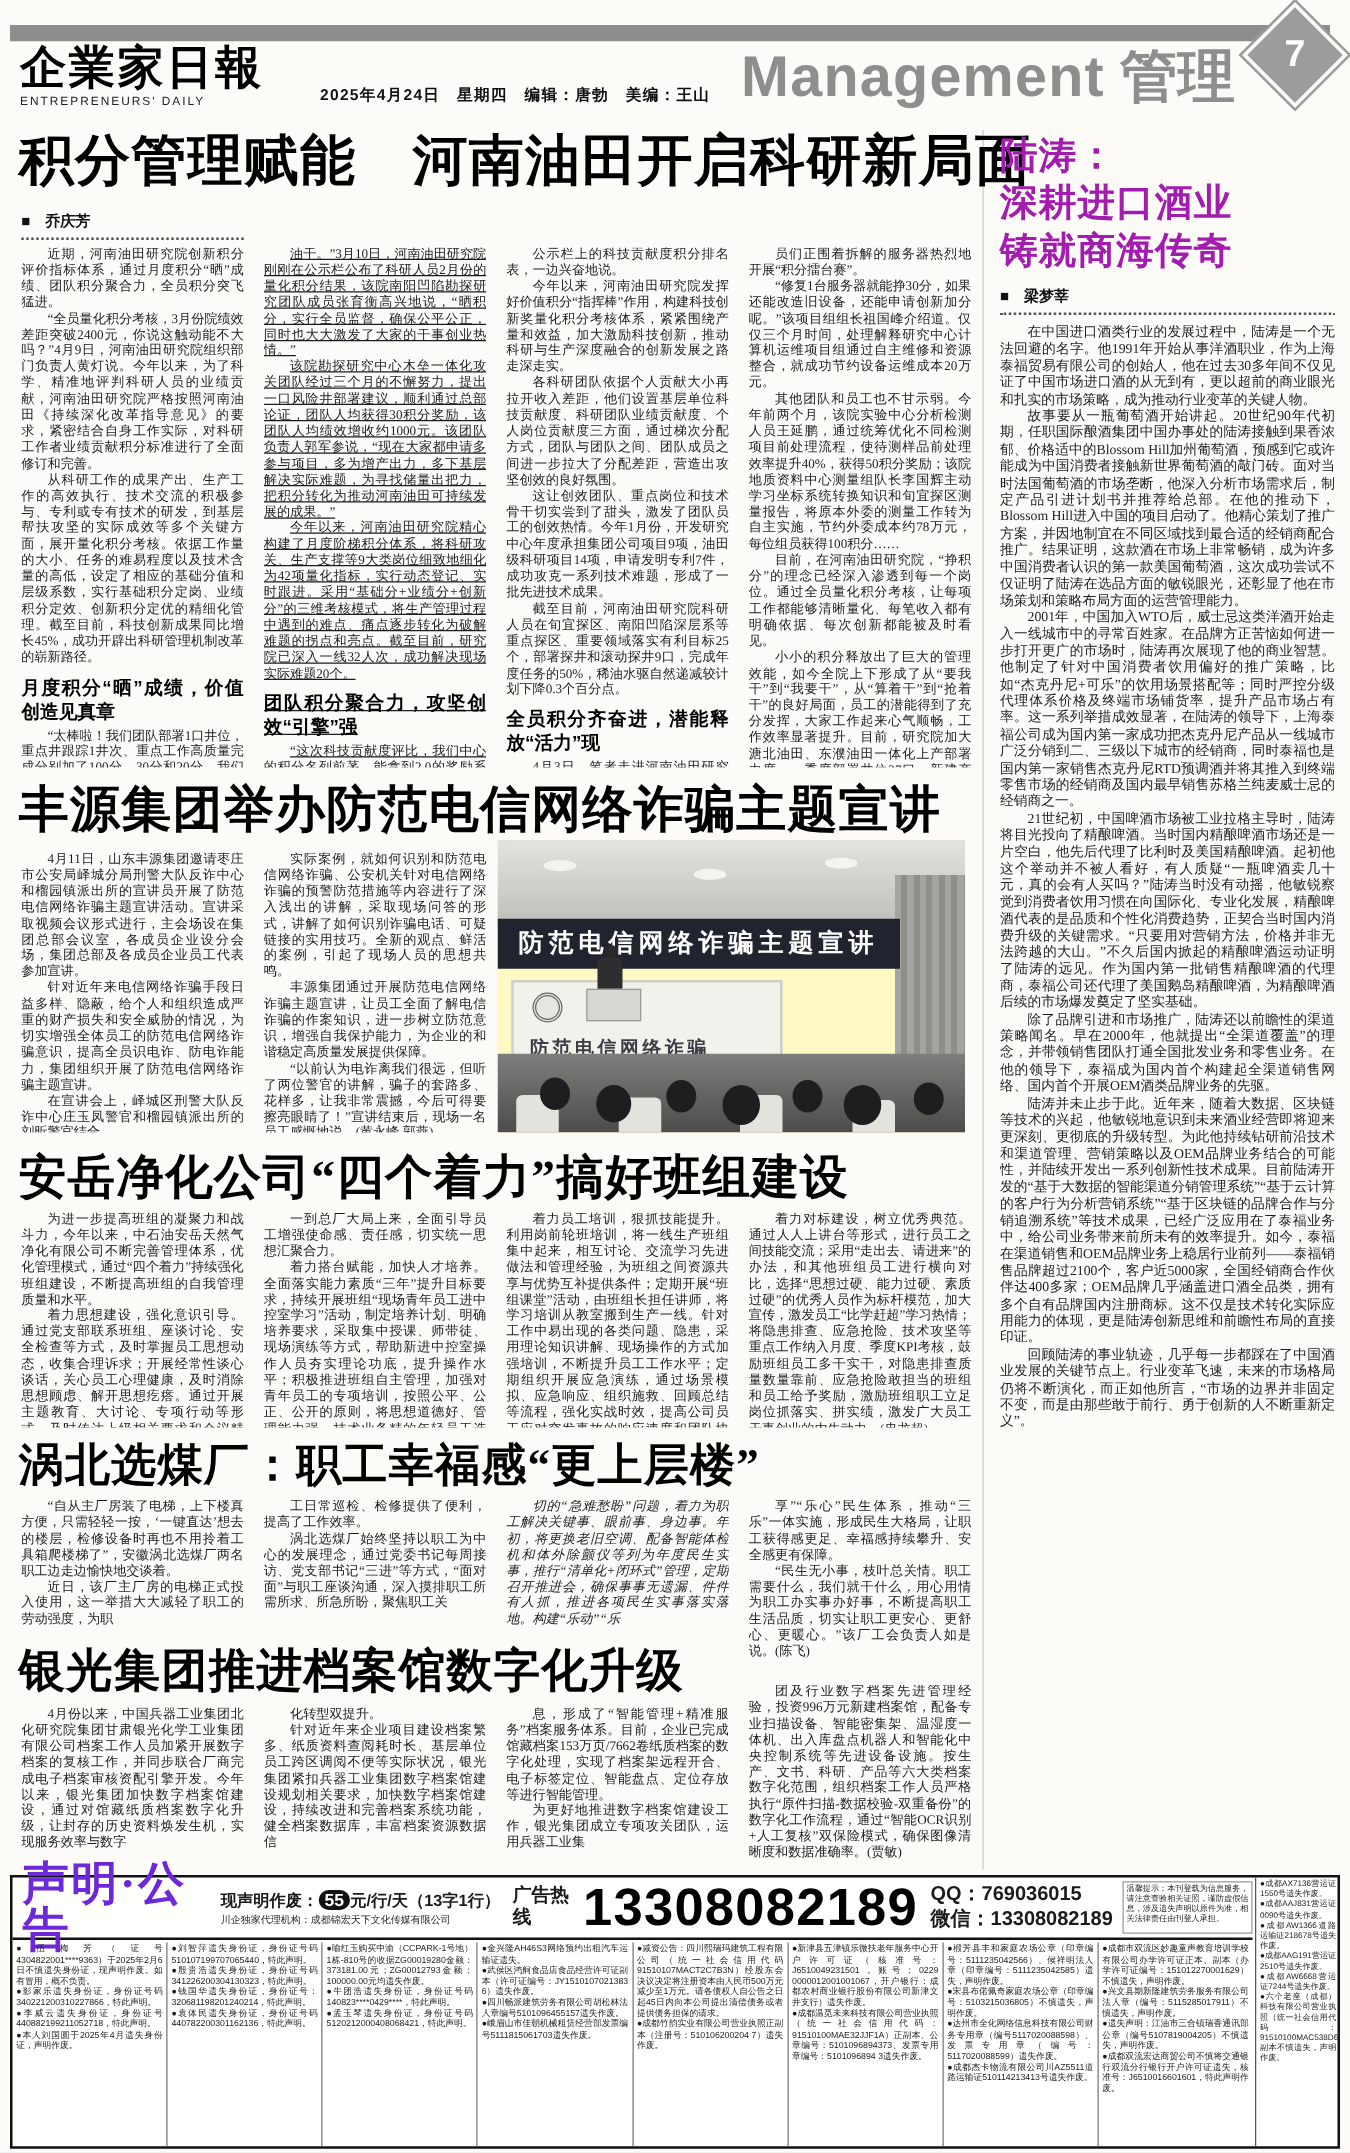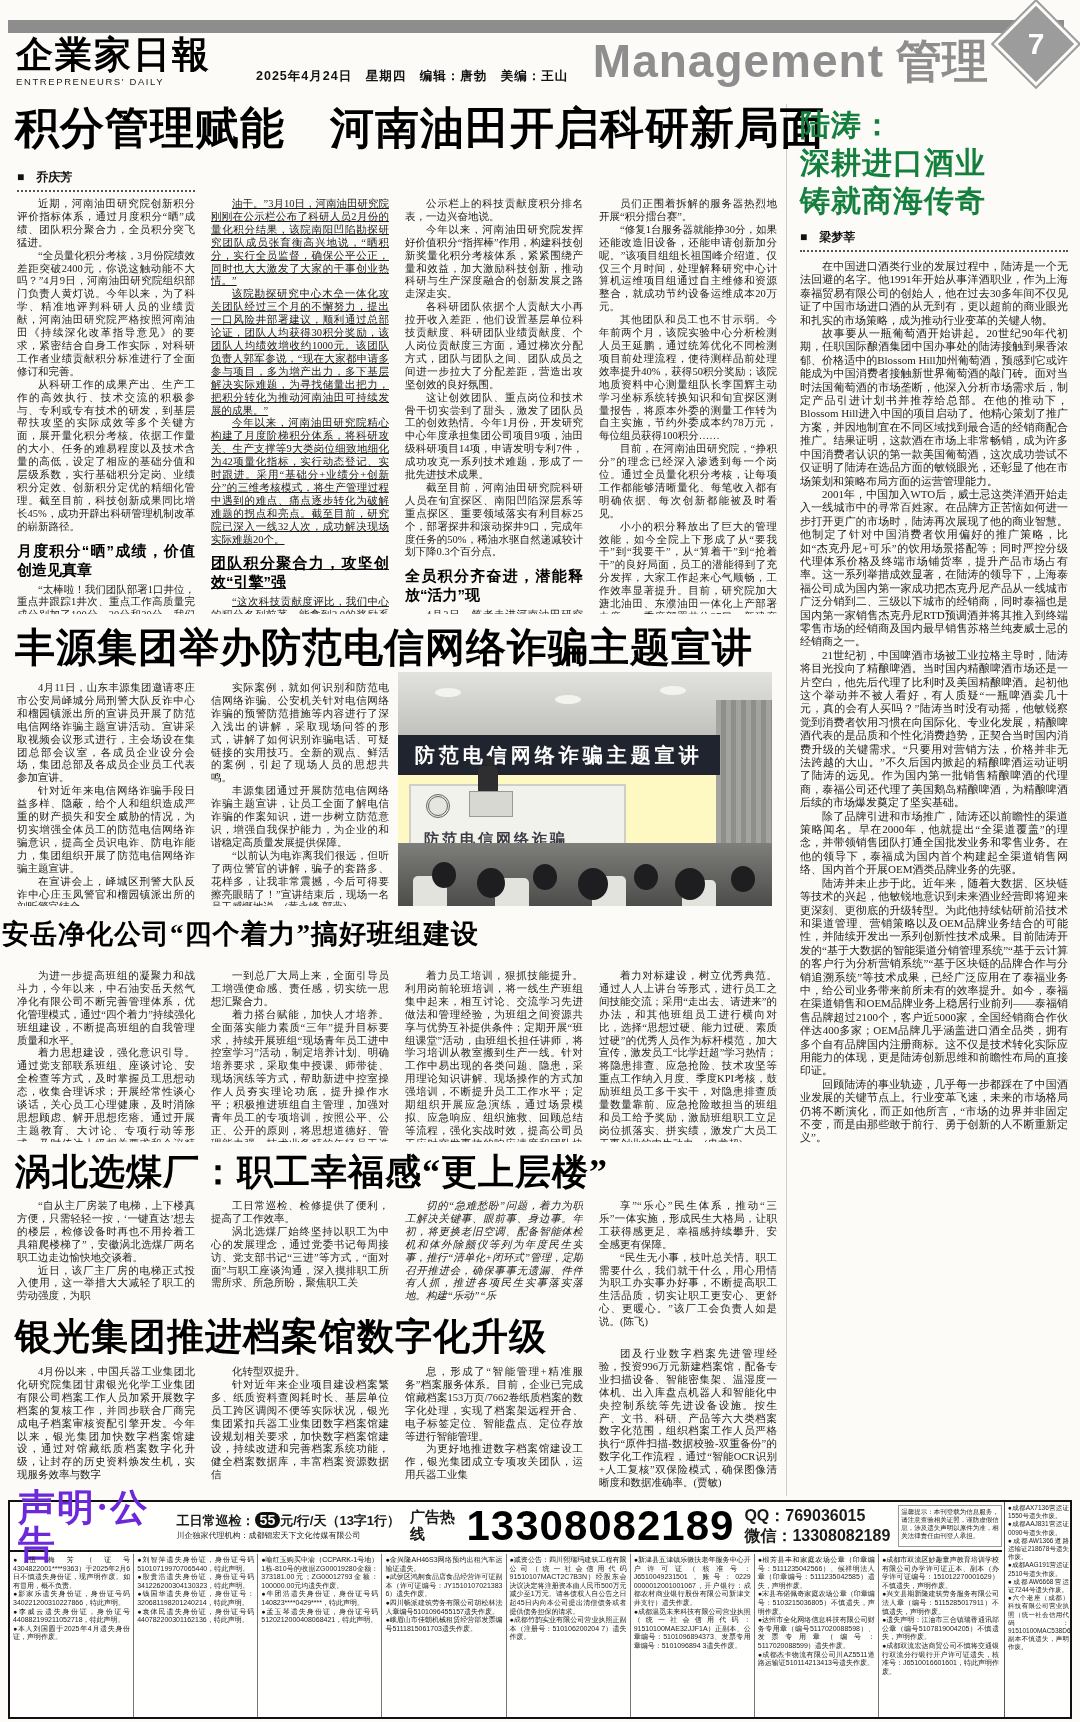--- a/index.html
+++ b/index.html
@@ -18,21 +18,21 @@
   .section-cn { font:bold 46px/1 "Liberation Serif", serif; color:#8e8e8e; margin-left:12px; }
   .badge { position:absolute; left:1006px; top:14px; width:60px; height:60px; background:#9c9c9c;
            border:3px solid #fdfdfb; outline:2px solid #9c9c9c; transform:rotate(45deg); }
   .badge span { position:absolute; left:0; top:0; width:100%; height:100%; transform:rotate(-45deg);
            display:flex; align-items:center; justify-content:center;
            font:bold 30px/1 "Liberation Sans", sans-serif; color:#fff; }
 
   
   .h-main { font:bold 44px/1.05 "Liberation Serif", serif; color:#000; text-align:center; letter-spacing:1px; white-space:nowrap; }
   .h-sec  { font-weight:bold; font-family:"Liberation Serif", serif; color:#000; white-space:nowrap; letter-spacing:1px; }
-  .h-right { font:bold 30px/38px "Liberation Serif", serif; color:#15803d; letter-spacing:1px; }
+  .h-right { font:bold 30px/38px "Liberation Serif", serif; color:#a21caf; letter-spacing:1px; }
 
   .byline { font:bold 12px/14px "Liberation Sans", sans-serif; color:#111;
             border-bottom:2px dotted #555; padding-bottom:6px; }
 
   
   .col { position:absolute; font:10.5px/12.9px "Liberation Serif", serif; text-align:justify; overflow:hidden; color:#1c1c1c; }
   .col p { margin:0; text-indent:2em; }
   .col-r { font:11px/13.4px "Liberation Serif", serif; }
   .subhead { font:bold 15px/19px "Liberation Sans", sans-serif; color:#000; margin:7px 0 5px; }
   .vrule { position:absolute; left:786px; top:104px; width:1px; height:1392px; background:#ccccc8; }
@@ -197,21 +197,21 @@
       <span class="head" style="left:9%;bottom:18px;width:24px;height:26px;"></span>
       <span class="head" style="left:21%;bottom:8px;width:28px;height:30px;"></span>
       <span class="head" style="left:36%;bottom:16px;width:24px;height:26px;"></span>
       <span class="head" style="left:48%;bottom:6px;width:30px;height:32px;"></span>
       <span class="head" style="left:63%;bottom:16px;width:24px;height:26px;"></span>
       <span class="head" style="left:74%;bottom:6px;width:30px;height:32px;"></span>
       <span class="head" style="left:89%;bottom:14px;width:24px;height:26px;"></span>
     </div>
   </div>
 
-  <div class="abs h-sec" style="left:2px;top:916px;font-size:27px;">安岳净化公司“四个着力”搞好班组建设</div>
+  <div class="abs h-sec" style="left:15px;top:916px;font-size:38px;">安岳净化公司“四个着力”搞好班组建设</div>
   <div class="col" style="left:17px;top:970px;width:178px;height:172px;">
       <p>为进一步提高班组的凝聚力和战斗力，今年以来，中石油安岳天然气净化有限公司不断完善管理体系，优化管理模式，通过“四个着力”持续强化班组建设，不断提高班组的自我管理质量和水平。</p>
       <p>着力思想建设，强化意识引导。通过党支部联系班组、座谈讨论、安全检查等方式，及时掌握员工思想动态，收集合理诉求；开展经常性谈心谈话，关心员工心理健康，及时消除思想顾虑、解开思想疙瘩。通过开展主题教育、大讨论、专项行动等形式，及时传达上级相关要求和会议精神，将员工思想和行动统</p>
     </div>
   <div class="col" style="left:211px;top:970px;width:178px;height:172px;">
       <p>一到总厂大局上来，全面引导员工增强使命感、责任感，切实统一思想汇聚合力。</p>
       <p>着力搭台赋能，加快人才培养。全面落实能力素质“三年”提升目标要求，持续开展班组“现场青年员工进中控室学习”活动，制定培养计划、明确培养要求，采取集中授课、师带徒、现场演练等方式，帮助新进中控室操作人员夯实理论功底，提升操作水平；积极推进班组自主管理，加强对青年员工的专项培训，按照公平、公正、公开的原则，将思想道德好、管理能力强、技术业务精的年轻员工选出进行重点培养，不断充实技能人才储备。</p>
     </div>
   <div class="col" style="left:405px;top:970px;width:178px;height:172px;">
       <p>着力员工培训，狠抓技能提升。利用岗前轮班培训，将一线生产班组集中起来，相互讨论、交流学习先进做法和管理经验，为班组之间资源共享与优势互补提供条件；定期开展“班组课堂”活动，由班组长担任讲师，将学习培训从教室搬到生产一线。针对工作中易出现的各类问题、隐患，采用理论知识讲解、现场操作的方式加强培训，不断提升员工工作水平；定期组织开展应急演练，通过场景模拟、应急响应、组织施救、回顾总结等流程，强化实战时效，提高公司员工应对突发事故的响应速度和团队协作能力。</p>
@@ -251,21 +251,21 @@
     </div>
   <div class="col" style="left:599px;top:1348px;width:178px;height:146px;">
       <p>团及行业数字档案先进管理经验，投资996万元新建档案馆，配备专业扫描设备、智能密集架、温湿度一体机、出入库盘点机器人和智能化中央控制系统等先进设备设施。按生产、文书、科研、产品等六大类档案数字化范围，组织档案工作人员严格执行“原件扫描-数据校验-双重备份”的数字化工作流程，通过“智能OCR识别+人工复核”双保险模式，确保图像清晰度和数据准确率。(贾敏)</p>
     </div>
 
   <div class="ads-region">
     <div class="ads-header">
       <div class="ads-title">声明·公告</div>
       <div>
         <div class="ads-fee">
-          <span>工日常巡检：</span><span class="fee-badge">55</span><span>元/行/天（13字1行）</span>
+          <span>现声明作废：</span><span class="fee-badge">55</span><span>元/行/天（13字1行）</span>
         </div>
         <div class="ads-agency">川企独家代理机构：成都锦宏天下文化传媒有限公司</div>
       </div>
       <div class="ads-hotline-label">广告热线</div>
       <div class="ads-hotline">13308082189</div>
       <div class="ads-contact">
         <div>QQ：769036015</div>
         <div>微信：13308082189</div>
       </div>
       <div class="ads-notice">温馨提示：本刊登载为信息服务，请注意查验相关证照，谨防虚假信息，涉及遗失声明以原件为准，相关法律责任由刊登人承担。</div>

